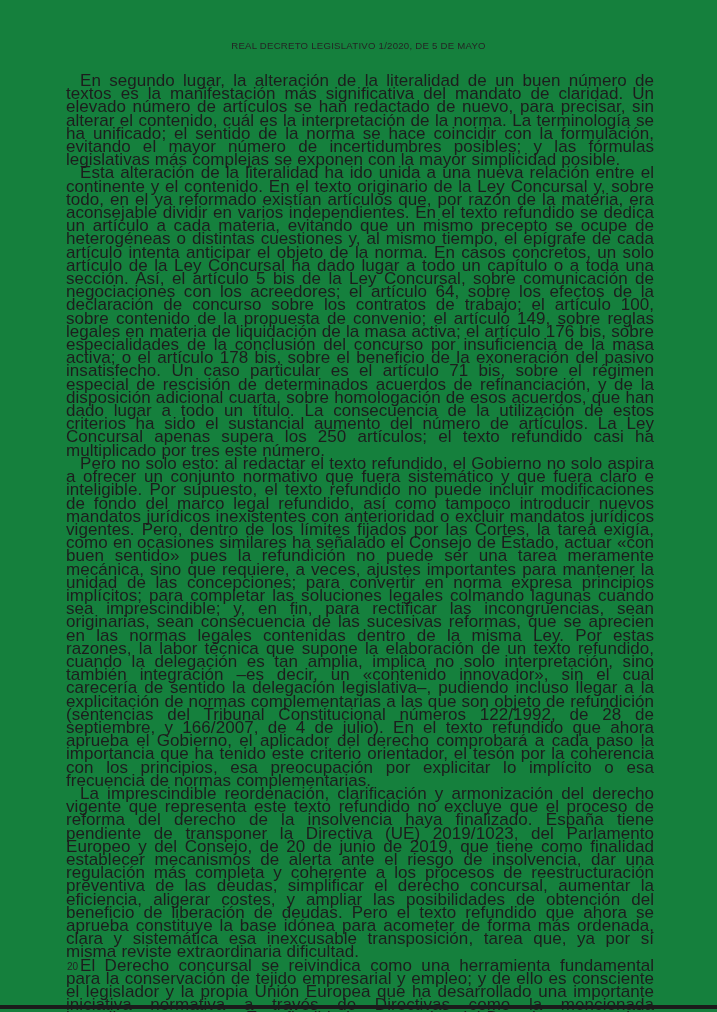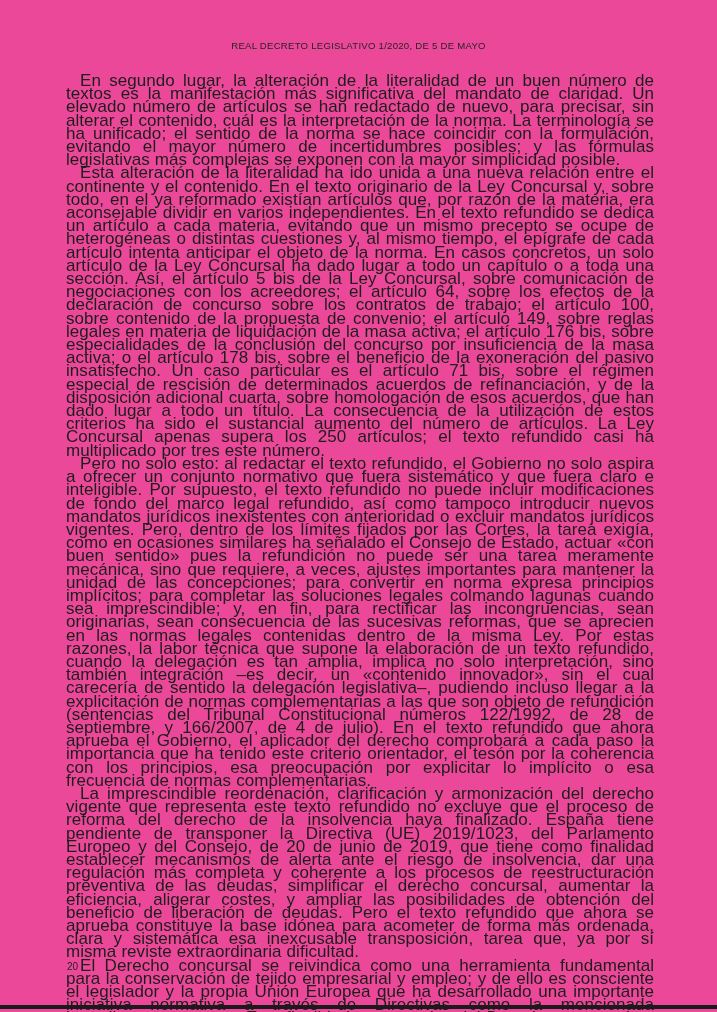--- a/index.html
+++ b/index.html
@@ -4,21 +4,21 @@
 <style>
   html, body {
     margin: 0;
     padding: 0;
     background: #e9e9e9;
   }
   .page {
     position: relative;
     width: 717px;
     height: 1012px;
-    background: #ec4899;
+    background: #15803d;
     overflow: hidden;
     font-family: "Liberation Sans", sans-serif;
     color: #1d1d1d;
   }
   .running-head {
     position: absolute;
     top: 40px;
     left: 0;
     width: 100%;
     text-align: center;

